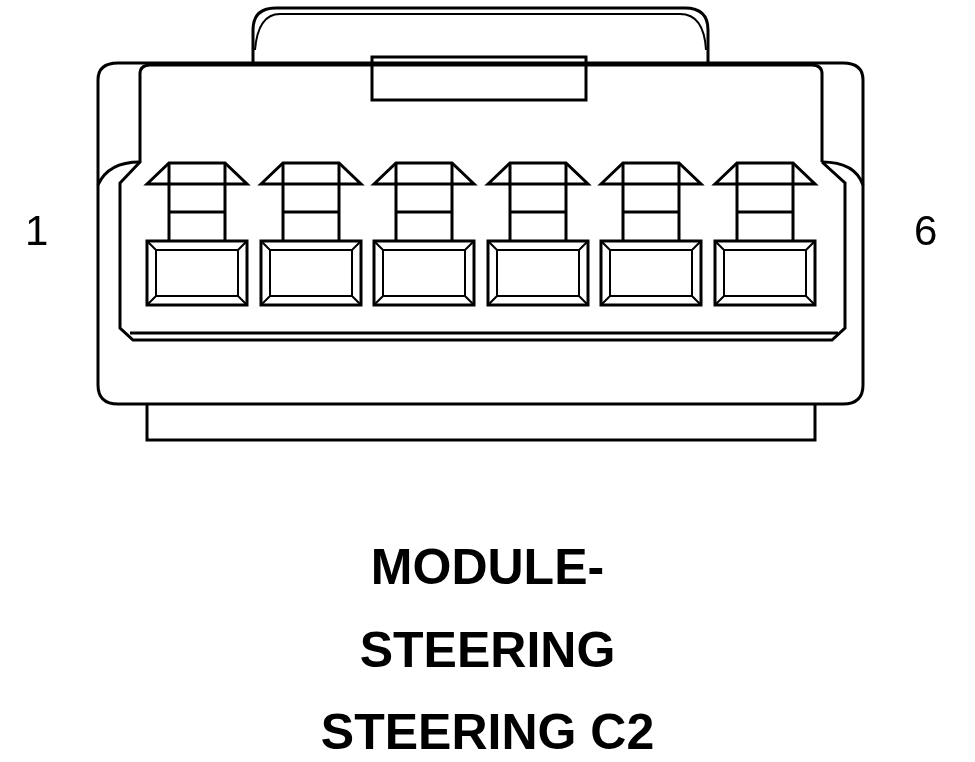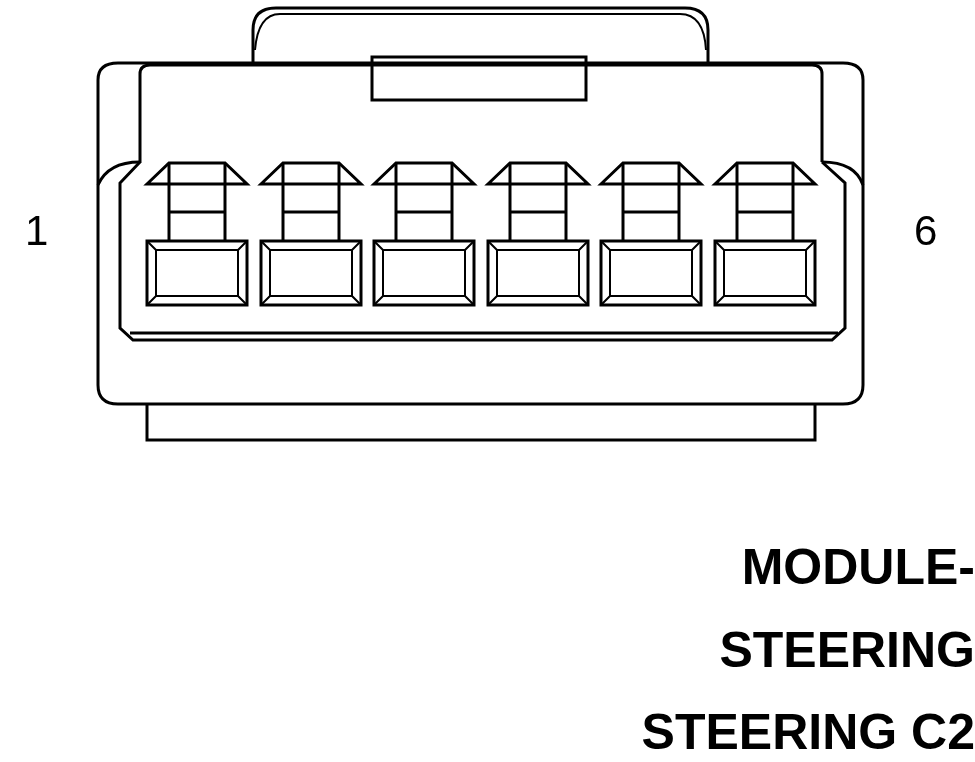--- a/index.html
+++ b/index.html
@@ -1,21 +1,21 @@
 <!DOCTYPE html>
 <html><head>
   <meta charset="utf-8">
   <style>
     html, body { margin: 0; padding: 0; background: #ffffff; }
     body { width: 975px; height: 762px; position: relative; overflow: hidden; font-family: "Liberation Sans", sans-serif; }
     #connector { position: absolute; left: 0; top: 0; }
     .pin-label { position: absolute; font-size: 42px; color: #000; font-family: "Liberation Sans", sans-serif; line-height: 1; }
     #pin-label-left { left: 25px; top: 210px; }
     #pin-label-right { left: 914px; top: 210px; }
-    .title-line { position: absolute; left: 0; width: 975px; text-align: right; font-weight: bold; font-size: 50px; color: #000; font-family: "Liberation Sans", sans-serif; line-height: 1; }
+    .title-line { position: absolute; left: 0; width: 975px; text-align: center; font-weight: bold; font-size: 50px; color: #000; font-family: "Liberation Sans", sans-serif; line-height: 1; }
     #title-1 { top: 542px; }
     #title-2 { top: 625px; }
     #title-3 { top: 707px; }
   </style>
 </head>
 <body>
 
 <svg id="connector" width="975" height="500" viewBox="0 0 975 500" xmlns="http://www.w3.org/2000/svg">
   <g fill="none" stroke="#000" stroke-width="3" stroke-linejoin="miter">
 

